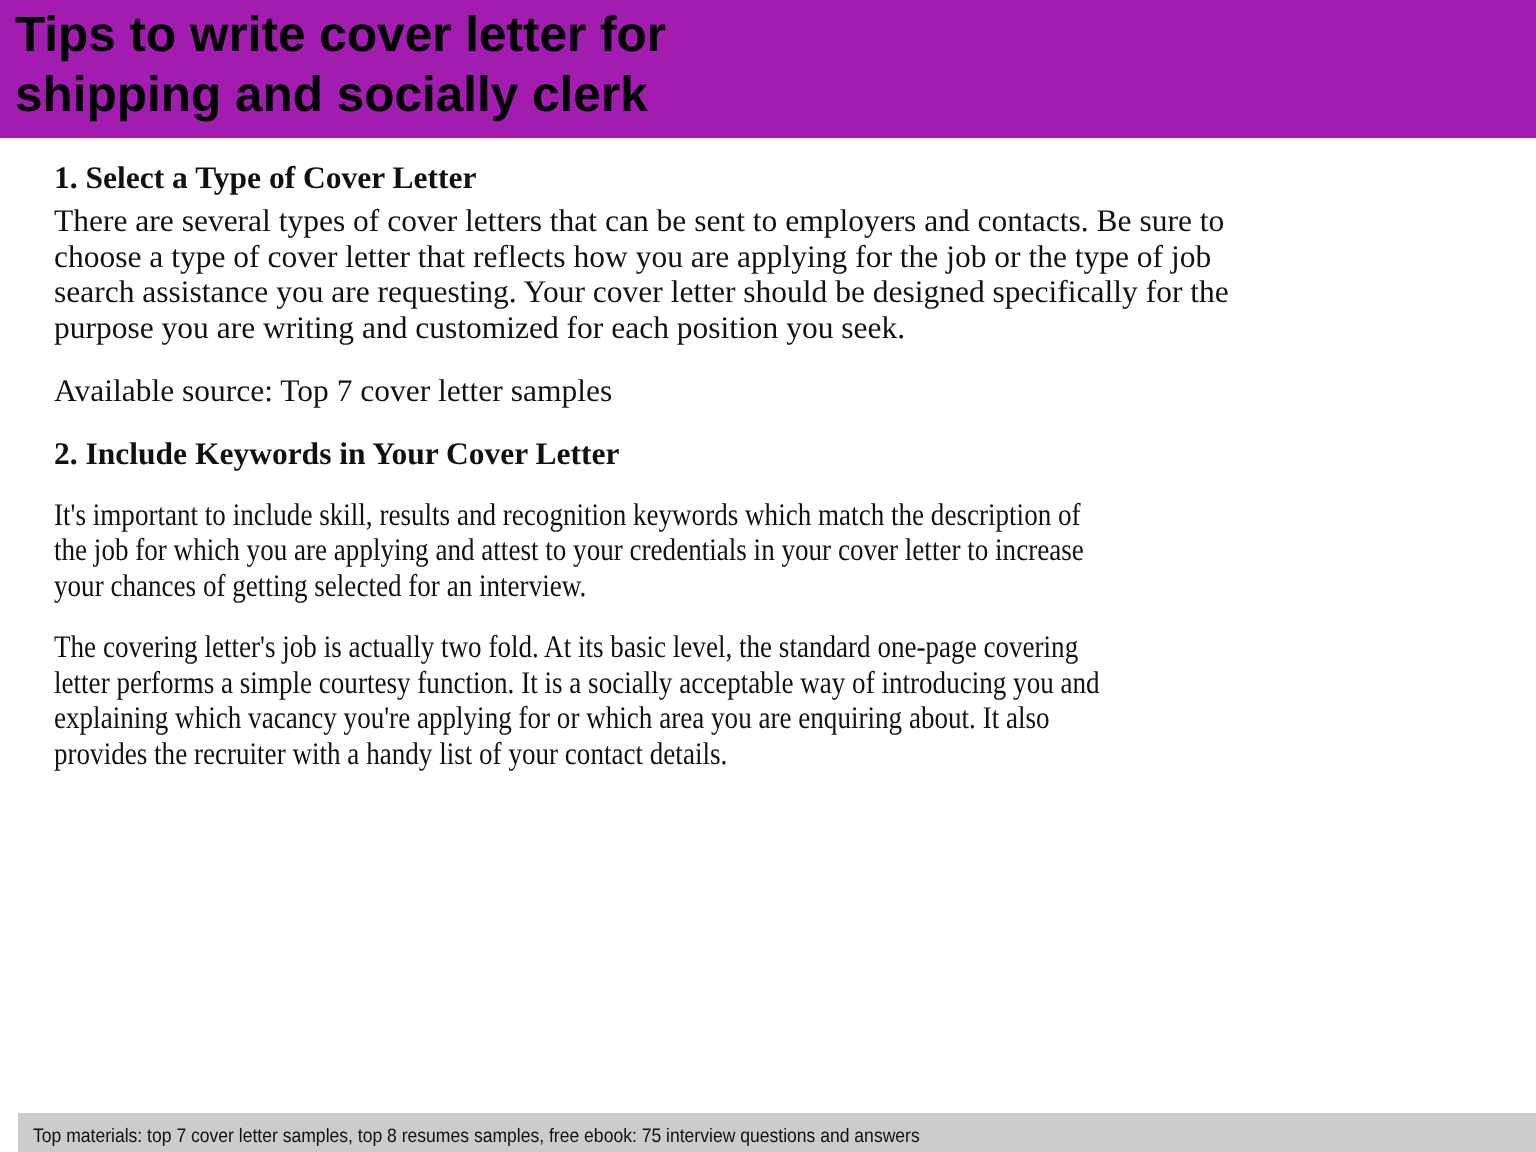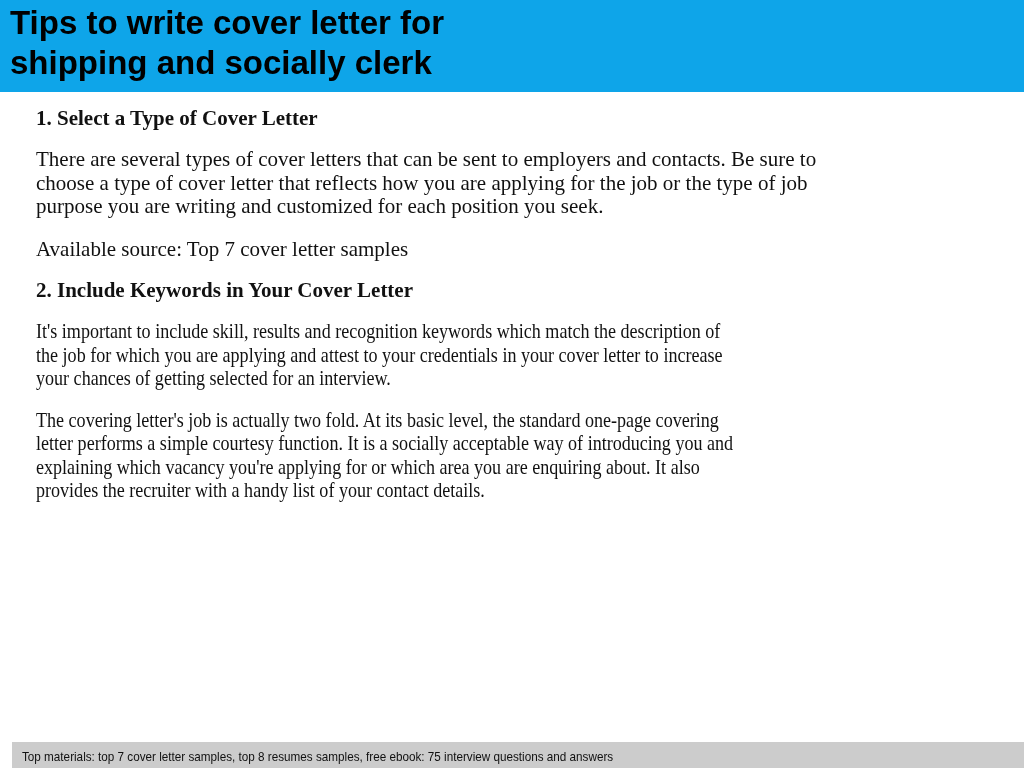--- a/index.html
+++ b/index.html
@@ -14,21 +14,21 @@
       position: relative;
       width: 1024px;
       height: 768px;
       background: #ffffff;
     }
     .title-bar {
       position: absolute;
       left: 0; top: 0;
       width: 1024px;
       height: 92px;
-      background: #0ea5e9;
+      background: #a21caf;
     }
     .title {
       position: absolute;
       left: 10px;
       top: 3px;
       margin: 0;
       font-family: "Liberation Sans", sans-serif;
       font-weight: bold;
       font-size: 33px;
       line-height: 40px;
@@ -89,23 +89,24 @@
     <h1 class="title">
       <span class="line">Tips to write cover letter for</span>
       <span class="line">shipping and socially clerk</span>
     </h1>
   </div>
 
   <div class="content">
 
     <div>
       <p class="heading">1. Select a Type of Cover Letter</p>
-      <p class="para" style="margin-top:18px;">
+      <p class="para" style="margin-top:6px;">
         <span class="line">There are several types of cover letters that can be sent to employers and contacts. Be sure to</span>
         <span class="line">choose a type of cover letter that reflects how you are applying for the job or the type of job</span>
+        <span class="line">search assistance you are requesting. Your cover letter should be designed specifically for the</span>
         <span class="line">purpose you are writing and customized for each position you seek.</span>
       </p>
       <p class="para" style="margin-top:19px;">Available source: Top 7 cover letter samples</p>
     </div>
 
     <div style="margin-top:17px;">
       <p class="heading">2. Include Keywords in Your Cover Letter</p>
       <p class="para" style="margin-top:18px;">
         <span class="line"><span class="cond" style="transform:scaleX(0.86);">It's important to include skill, results and recognition keywords which match the description of</span></span>
         <span class="line"><span class="cond" style="transform:scaleX(0.86);">the job for which you are applying and attest to your credentials in your cover letter to increase</span></span>

